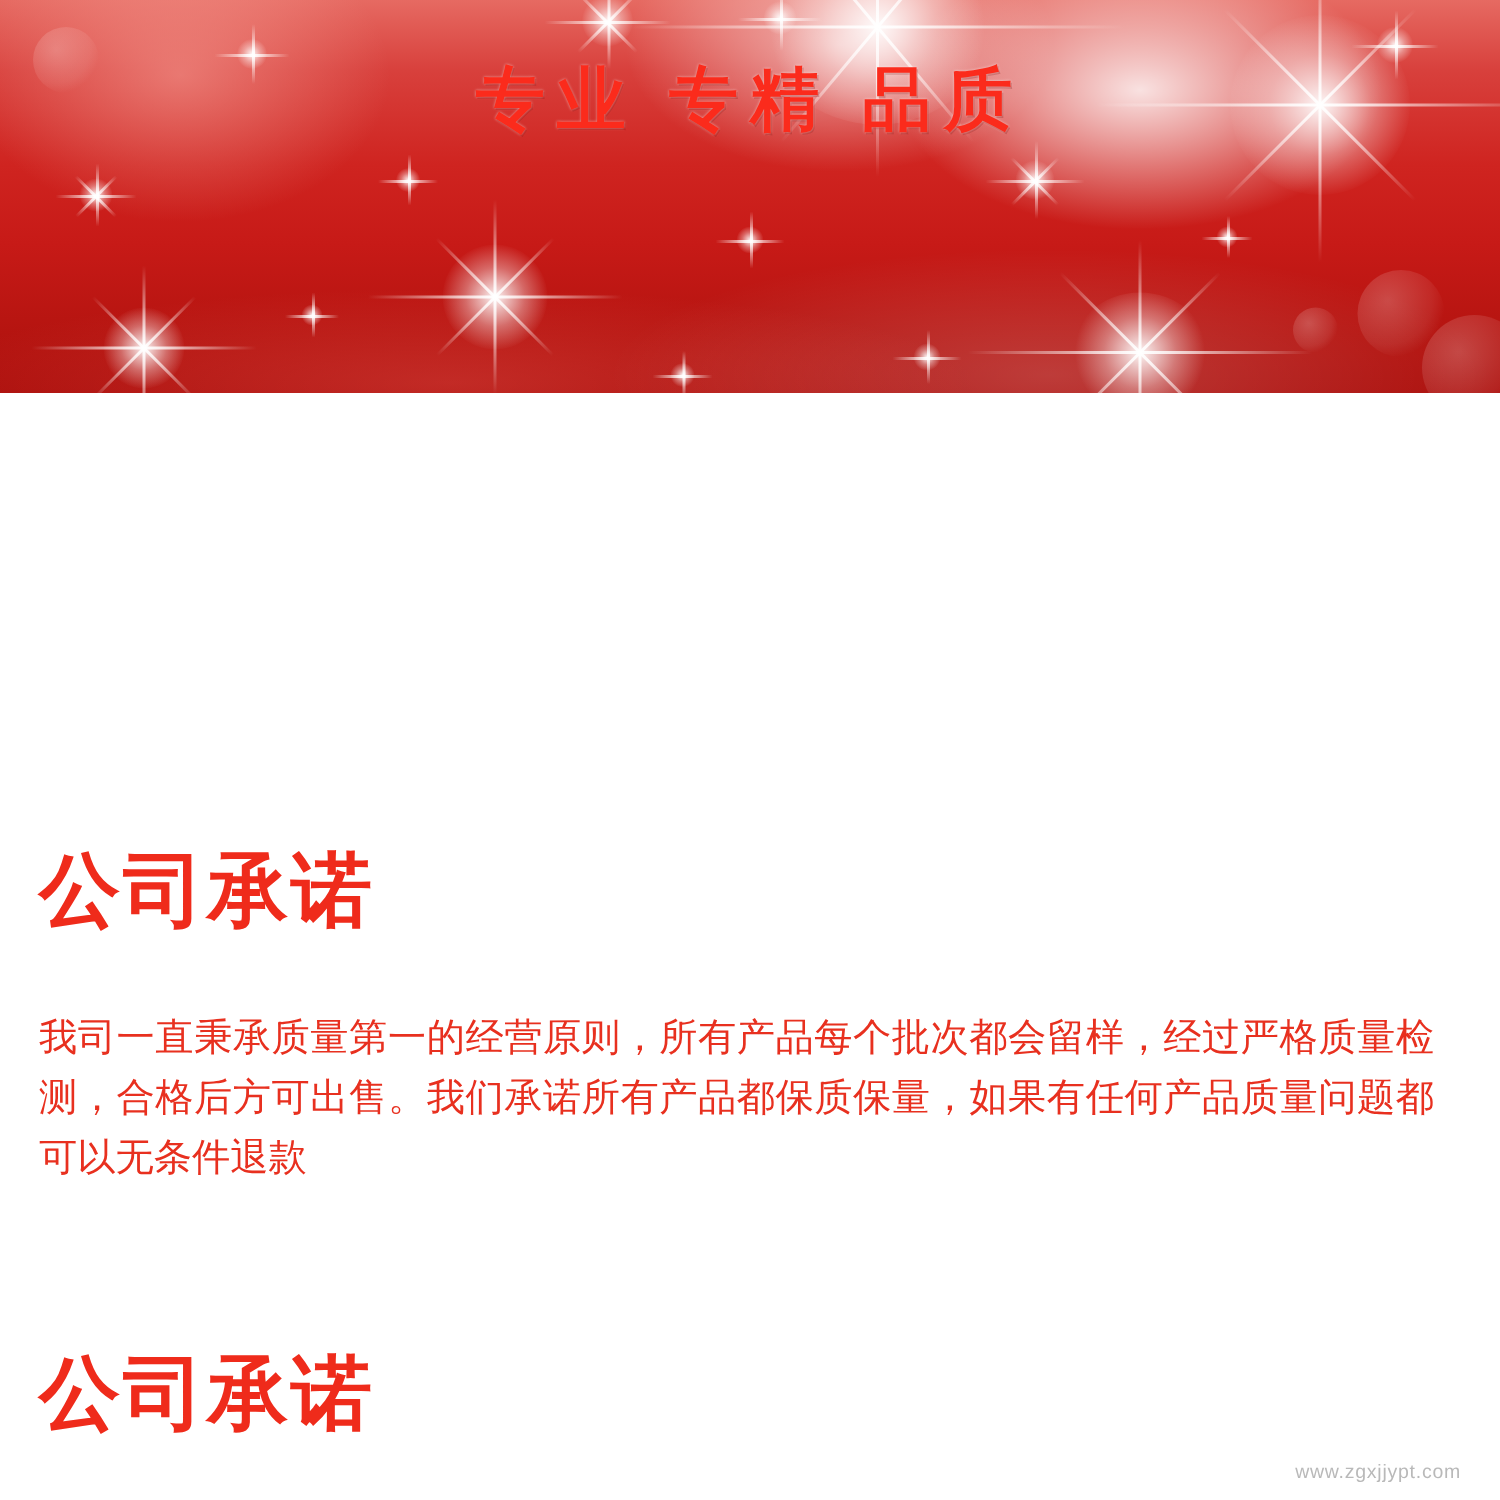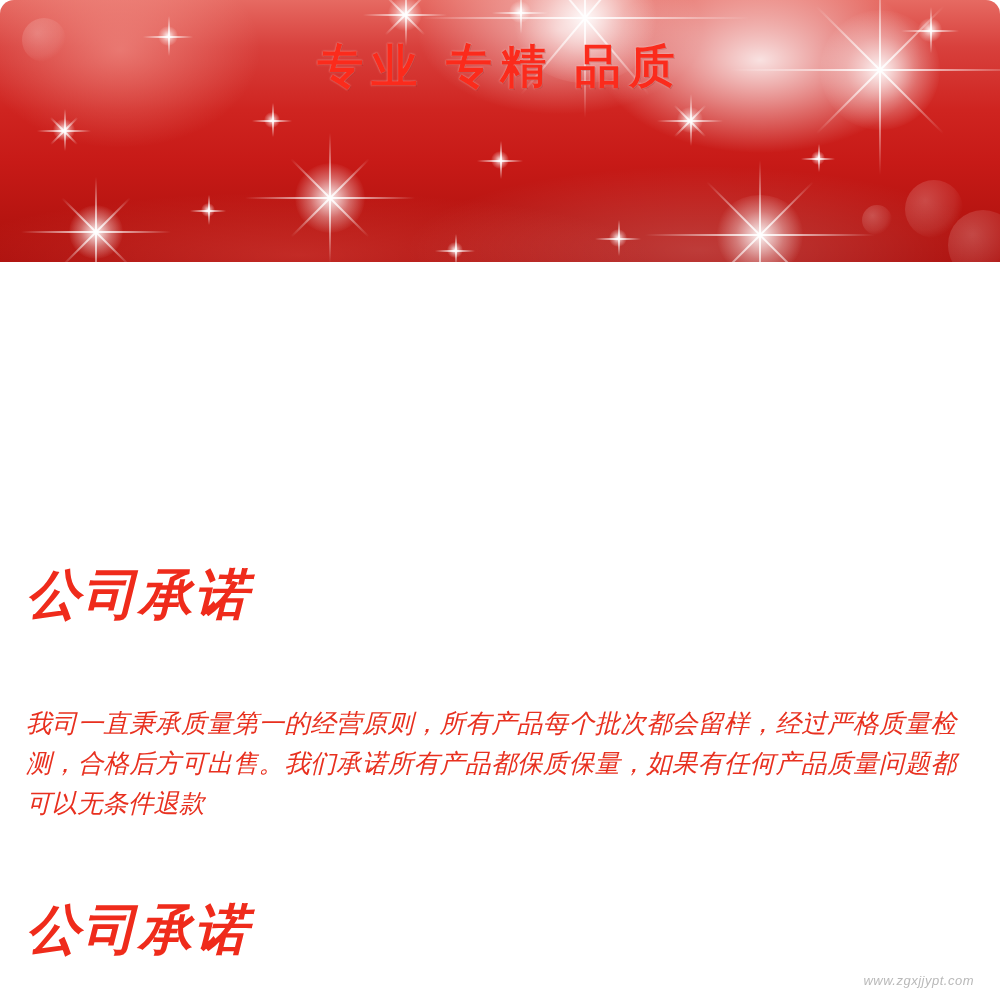--- a/index.html
+++ b/index.html
@@ -13,21 +13,20 @@
     font-family: "Liberation Sans", sans-serif;
     overflow: hidden;
   }
 
   .page {
     position: relative;
     width: 1000px;
     height: 1000px;
     background: #ffffff;
     overflow: hidden;
-    border-radius: 14px;
   }
 
   
   .banner {
     position: relative;
     width: 1000px;
     height: 262px;
     overflow: hidden;
     background:
       radial-gradient(ellipse 260px 150px at 760px 60px, rgba(255,255,255,0.85) 0%, rgba(255,255,255,0.0) 62%),
@@ -103,32 +102,31 @@
   }
 
   
   .content {
     position: relative;
     padding: 0 28px;
     box-sizing: border-box;
     width: 1000px;
     height: 738px;
     background: #ffffff;
-    font-style: italic;
   }
   .section-title {
     color: #ef2b1b;
     font-size: 54px;
     font-weight: bold;
     letter-spacing: 2px;
     font-family: "Liberation Sans", sans-serif;
     line-height: 1;
   }
   .sec1-title { position: absolute; left: 26px; top: 305px; }
-  .sec1-body  { position: absolute; left: 26px; top: 410px; width: 930px; margin-top: 31px; }
+  .sec1-body  { position: absolute; left: 26px; top: 410px; width: 930px; }
   .sec2-title { position: absolute; left: 26px; top: 640px; }
 
   .body-text {
     color: #e8301f;
     font-size: 25.5px;
     line-height: 40px;
     font-family: "Liberation Sans", sans-serif;
     text-align: justify;
     text-justify: inter-ideograph;
     font-weight: 500;

